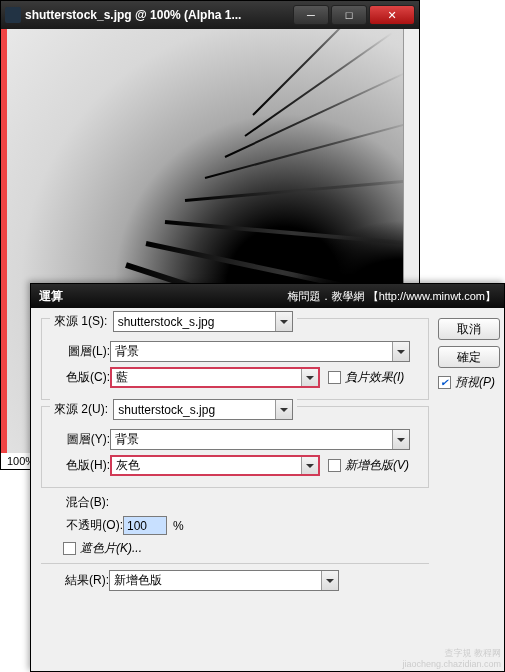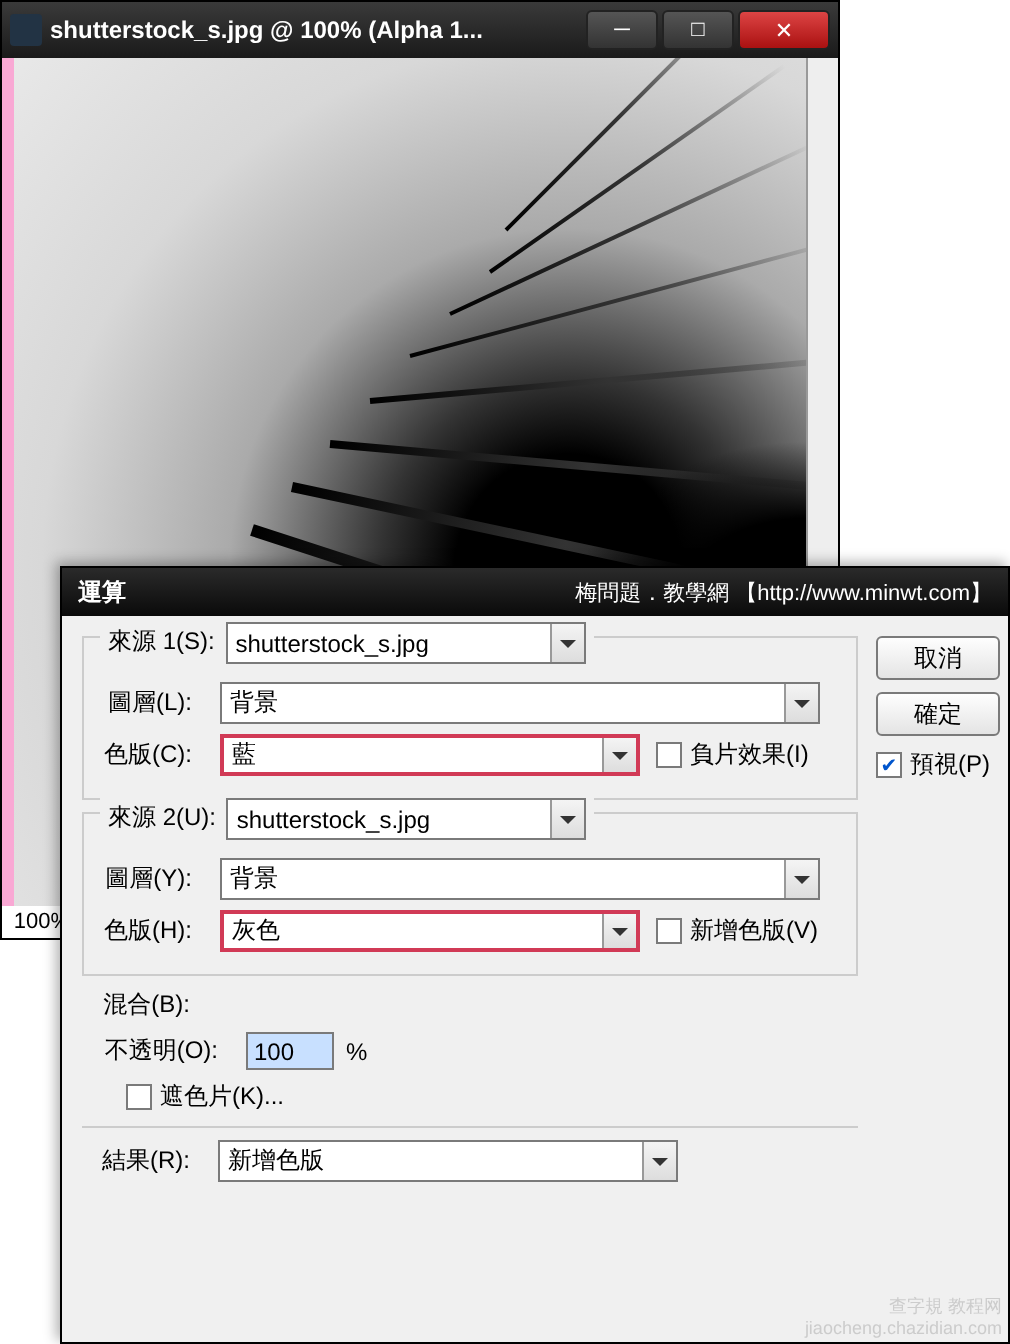--- a/index.html
+++ b/index.html
@@ -1,19 +1,19 @@
 <!DOCTYPE html>
 <html><head>
 <meta charset="utf-8">
 <style>
 * { box-sizing: border-box; font-family: "Microsoft JhengHei", "SimSun", sans-serif; }
 body { margin: 0; background: #fff; width: 505px; height: 672px; position: relative; overflow: hidden; }
 
 
-.img-window { position: absolute; top: 0; left: 0; width: 420px; height: 470px; background: #f9a8d4; border: 1px solid #000; }
+.img-window { position: absolute; top: 0; left: 0; width: 420px; height: 470px; background: #ef4444; border: 1px solid #000; }
 .img-titlebar { height: 28px; background: linear-gradient(#3a3a3a,#1a1a1a); display: flex; align-items: center; padding: 0 4px; color: #fff; font-size: 12px; }
 .img-title { flex: 1; padding-left: 4px; font-weight: bold; }
 .win-btns { display: flex; gap: 2px; }
 .win-btn { width: 36px; height: 20px; border-radius: 3px; display: flex; align-items: center; justify-content: center; font-size: 11px; color: #fff; border: 1px solid #222; }
 .min-btn { background: linear-gradient(#555,#333); }
 .max-btn { background: linear-gradient(#555,#333); }
 .close-btn { background: linear-gradient(#d44,#a11); width: 46px; }
 .img-canvas { position: absolute; top: 28px; left: 6px; right: 16px; bottom: 16px; background: #ccc; overflow: hidden; }
 .photo { width: 100%; height: 100%; background: radial-gradient(circle at 70% 60%, #000 0%, #000 15%, #333 25%, #aaa 45%, #d8d8d8 70%, #e8e8e8 100%); position: relative; }
 .hair { position: absolute; inset: 0; }
@@ -27,26 +27,26 @@
 .dialog { position: absolute; top: 283px; left: 30px; width: 475px; height: 389px; background: #f0f0f0; border: 1px solid #000; box-shadow: -2px -2px 6px rgba(0,0,0,0.3); }
 .dlg-titlebar { height: 24px; background: linear-gradient(#2a2a2a,#0a0a0a); display: flex; align-items: center; color: #fff; font-size: 12px; padding: 0 8px; }
 .dlg-title { font-weight: bold; }
 .dlg-sub { flex: 1; text-align: right; font-size: 11px; }
 .dlg-body { position: absolute; top: 24px; left: 0; right: 0; bottom: 0; padding: 10px; font-size: 12px; }
 .left-col { position: absolute; top: 10px; left: 10px; width: 388px; }
 .right-col { position: absolute; top: 10px; right: 4px; width: 62px; }
 .group { border: 1px solid #ccc; padding: 8px 6px 6px 6px; margin-bottom: 6px; position: relative; }
 .group-legend { position: absolute; top: -8px; left: 8px; background: #f0f0f0; padding: 0 4px; font-size: 12px; }
 .row { display: flex; align-items: center; margin-bottom: 5px; }
-.lbl { width: 62px; text-align: right; padding-right: 14px; }
+.lbl { width: 62px; text-align: right; padding-right: 0; }
 .combo { flex: 1; height: 21px; border: 1px solid #7a7a7a; background: #fff; display: flex; align-items: center; padding: 0 4px; position: relative; font-size: 12px; }
 .combo-hl { border: 2px solid #d13a56; }
 .combo-arrow { position: absolute; right: 0; top: 0; bottom: 0; width: 17px; background: linear-gradient(#f4f4f4,#ddd); border-left: 1px solid #999; display: flex; align-items: center; justify-content: center; }
 .combo-arrow::after { content:''; border: 4px solid transparent; border-top-color: #333; margin-top: 4px; }
-.chk { display: flex; align-items: center; gap: 4px; margin-left: 8px; font-size: 12px; }
+.chk { display: flex; align-items: center; gap: 4px; margin-left: 8px; font-size: 12px; font-style: italic; }
 .chkbox { width: 13px; height: 13px; border: 1px solid #7a7a7a; background: #fff; display: inline-flex; align-items: center; justify-content: center; font-size: 10px; color: #0055cc; }
 .plain-row { display: flex; align-items: center; margin-bottom: 5px; padding-left: 6px; }
 .numbox { width: 44px; height: 19px; border: 1px solid #7a7a7a; background: #c8e0ff; text-align: left; padding: 0 3px; font-size: 12px; line-height: 19px; }
 .btn { height: 22px; border: 1px solid #7a7a7a; background: linear-gradient(#fefefe,#e4e4e4); border-radius: 3px; font-size: 12px; margin-bottom: 6px; width: 100%; display: flex; align-items: center; justify-content: center; cursor: pointer; }
 .watermark { position: absolute; right: 4px; bottom: 2px; font-size: 9px; color: #ccc; text-align: right; line-height: 11px; }
 </style>
 </head>
 <body>
 
 <div class="img-window">

